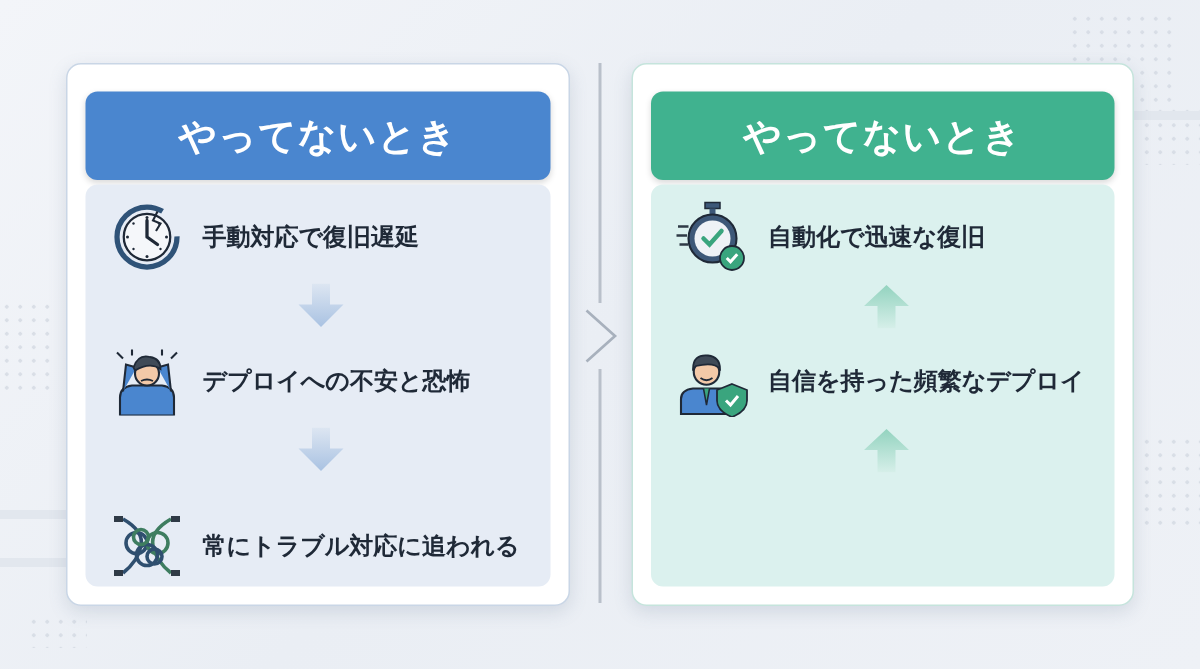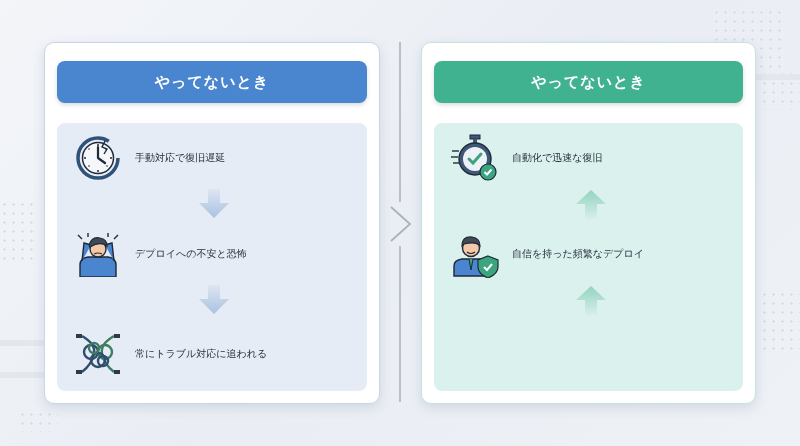--- a/index.html
+++ b/index.html
@@ -12,38 +12,38 @@
   .dots { position: absolute; background-image: radial-gradient(#d3d9e2 1.1px, transparent 1.3px); background-size: 9px 9px; opacity: .8; }
   .hline { position: absolute; height: 6px; background: #e2e7ee; }
   .card {
     position: absolute; top: 42px; width: 336px; height: 362px;
     background: #ffffff; border-radius: 10px;
     box-shadow: 0 4px 12px rgba(90,110,140,.18);
   }
   .card.left { left: 44px; border: 1px solid #c9d6e6; }
   .card.right { left: 421px; border: 1px solid #c5e4dc; width: 335px; }
   .header {
-    position: absolute; left: 12px; right: 12px; top: 18px; height: 42px;
-    border-radius: 8px; color: #fff; font-size: 15px; font-weight: bold;
+    position: absolute; left: 12px; right: 12px; top: 18px; height: 59px;
+    border-radius: 8px; color: #fff; font-size: 25px; font-weight: bold;
     display: flex; align-items: center; justify-content: center; letter-spacing: 1px;
     box-shadow: 0 2px 4px rgba(0,0,0,.15);
   }
   .left .header { background: #4a86cf; }
   .right .header { background: #40b28f; }
   .panel {
     position: absolute; left: 12px; right: 12px; top: 80px; bottom: 12px;
     border-radius: 8px;
   }
   .left .panel { background: #e6ecf5; }
   .right .panel { background: #dbf1ee; }
   .item {
     position: absolute; left: 16px; display: flex; align-items: center; gap: 12px;
   }
   .icon { width: 50px; height: 50px; display: flex; align-items: center; justify-content: center; }
-  .label { font-size: 10px; font-weight: normal; color: #1f2937; white-space: nowrap; }
+  .label { font-size: 16px; font-weight: bold; color: #1f2937; white-space: nowrap; }
   .arrow { position: absolute; left: 140px; width: 34px; height: 30px; }
   .divider { position: absolute; left: 399px; width: 2px; background: #b9c0ca; }
   .chev { position: absolute; left: 388px; top: 204px; width: 26px; height: 40px; }
 </style>
 </head>
 <body>
 
 <div class="dots" style="left:712px;top:8px;width:70px;height:62px;"></div>
 <div class="dots" style="left:760px;top:70px;width:40px;height:40px;"></div>
 <div class="dots" style="left:0px;top:200px;width:34px;height:60px;"></div>
@@ -95,21 +95,21 @@
           <path d="M15 14 Q18 5 26 7 Q33 8 33 15 Q26 10 16 16 Z" fill="#3f4a57" stroke="#1f2937" stroke-width="1.2"></path>
           <path d="M20 23 Q24 21 28 23" stroke="#1f2937" stroke-width="1.2" fill="none"></path>
           <path d="M4 4 L8 8 M14 2 L14 6 M44 4 L40 8 M34 2 L34 6" stroke="#1f2937" stroke-width="1.4"></path>
         </svg>
       </div>
       <span class="label">デプロイへの不安と恐怖</span>
     </div>
     <svg class="arrow" style="top:162px;" viewBox="0 0 34 30">
       <path d="M11 0 H23 V14 H32 L17 29 L2 14 H11 Z" fill="url(#gd)"></path>
     </svg>
-    <div class="item" style="top:206px;text-align:center;">
+    <div class="item" style="top:216px;text-align:center;">
       <div class="icon">
         <svg width="48" height="48" viewBox="0 0 48 48">
           <g fill="none" stroke-width="2.4">
             <path d="M8 6 Q22 14 20 24 Q18 34 8 42" stroke="#2f4f6f"></path>
             <path d="M40 6 Q26 14 28 24 Q30 34 40 42" stroke="#3e7d60"></path>
             <circle cx="17" cy="22" r="7" stroke="#2f4f6f"></circle>
             <circle cx="31" cy="22" r="7" stroke="#3e7d60"></circle>
             <circle cx="24" cy="30" r="7" stroke="#2f4f6f"></circle>
             <circle cx="20" cy="18" r="5" stroke="#3e7d60"></circle>
             <circle cx="29" cy="31" r="5" stroke="#2f4f6f"></circle>

